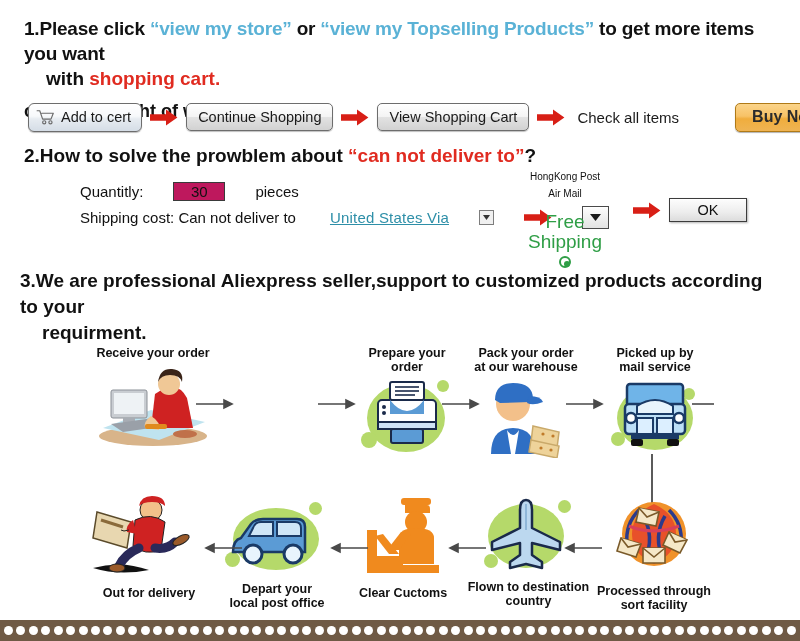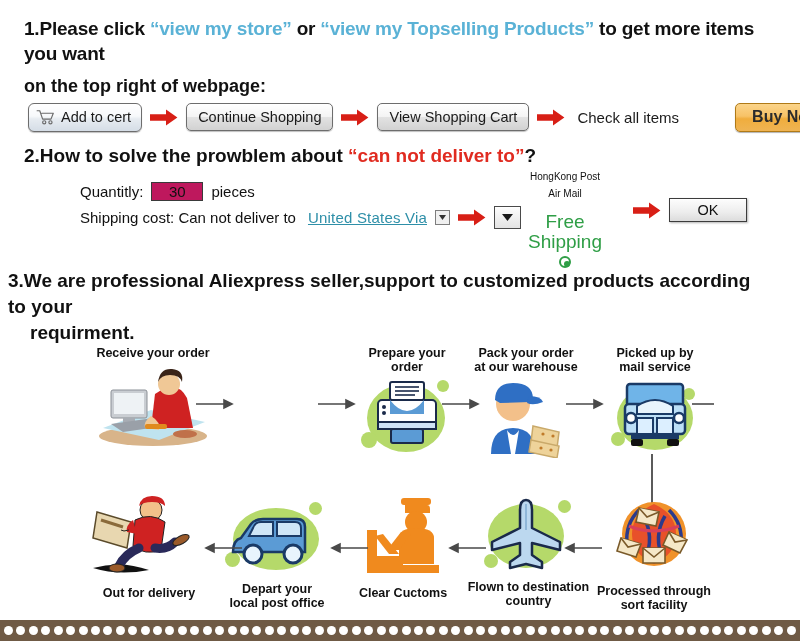--- a/index.html
+++ b/index.html
@@ -47,21 +47,21 @@
     height:29px; padding:0 16px; border:1px solid #b07a17; border-radius:5px;
     font-size:16px; font-weight:bold; color:#2b2b2b; white-space:nowrap;
     background:linear-gradient(#fbd48a 0%, #f7c267 45%, #f0ad3d 55%, #efb453 100%);
     display:flex; align-items:center; justify-content:center;
     box-shadow:0 1px 1px rgba(0,0,0,.3);
   }
 
   
   .sec2-title { position:absolute; left:24px; top:145px; font-size:19px; font-weight:bold; }
   .form2 { position:absolute; left:80px; top:180px; font-size:15px; }
-  .frow { display:flex; align-items:center; height:22px; margin-bottom:4px; white-space:nowrap; }
+  .frow { display:flex; align-items:center; height:22px; margin-bottom:4px; white-space:nowrap;gap:22px; }
   .frow.r2 { margin-bottom:0; }
   .lbl { font-size:15px; color:#111; }
   .qty-box {
     border:1px solid #3a3a3a; background:#be185d; width:52px; height:19px;
     margin:16px 8px; display:flex; align-items:center; justify-content:center;
     font-size:15px; color:#111;
   }
   .dest {
     color:#2e8fa8; text-decoration:underline; font-size:15px;
     margin:0 8px 0 12px; letter-spacing:.2px;
@@ -89,21 +89,21 @@
   .ok-wrap { position:absolute; left:625px; top:198px; display:flex; align-items:center; }
   .btn-ok {
     width:78px; height:24px; border:1px solid #3c3c3c;
     background:linear-gradient(#fdfdfd,#ededed 60%,#dcdcdc);
     display:flex; align-items:center; justify-content:center;
     font-size:14.5px; color:#111;
     box-shadow:1px 1px 2px rgba(0,0,0,.3), inset 0 1px 0 #fff;
   }
 
   
-  .sec3 { position:absolute; left:8px; top:268px; width:760px; font-size:19px;
+  .sec3 { position:absolute; left:20px; top:268px; width:760px; font-size:19px;
           font-weight:bold; line-height:26px; }
   .sec3 .l2 { margin-left:22px; }
 
   
   .flow { position:absolute; left:0; top:336px; width:800px; height:285px; }
   .node { position:absolute; text-align:center; }
   .node .cap { font-size:12.5px; line-height:14px; color:#111; white-space:pre-line;font-weight:bold; }
   .art { position:relative; margin:0 auto; }
   .blob { position:absolute; border-radius:50%; background:#b5d96a; }
 
@@ -115,20 +115,23 @@
     padding:0 4px;
   }
   .botbar .dot { width:9px; height:9px; border-radius:50%; background:#fff; flex:none; }
 </style>
 </head>
 <body>
 
 <div class="sec1">
   <div class="line1">
     <span>1.Please click </span><span class="blue">“view my store”</span><span> or </span><span class="blue">“view my Topselling Products”</span><span> to get more items you want</span>
+  </div>
+  <div class="line2">
+    <span>with </span><span class="red">shopping cart.</span>
   </div>
   <div class="line3">on the top right of webpage:</div>
 </div>
 
 <div class="btnrow">
 
   <div class="btn btn-cart">
     <svg class="cart-ico" viewBox="0 0 22 18">
       <path d="M1 2h3l3.2 9.4h9.4l2.6-6.6H6.2" fill="none" stroke="#6b6b6b" stroke-width="1.3" stroke-linecap="round" stroke-linejoin="round"></path>
       <circle cx="9" cy="15" r="1.8" fill="none" stroke="#6b6b6b" stroke-width="1.3"></circle>

